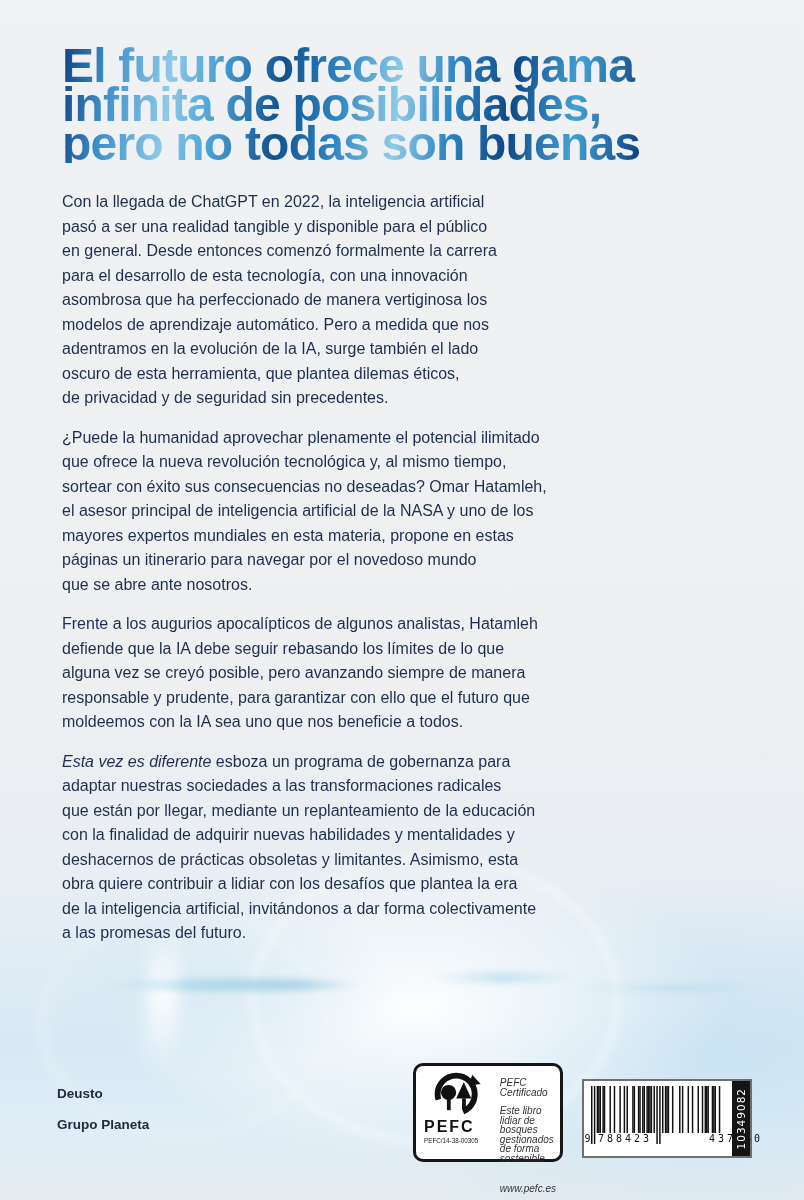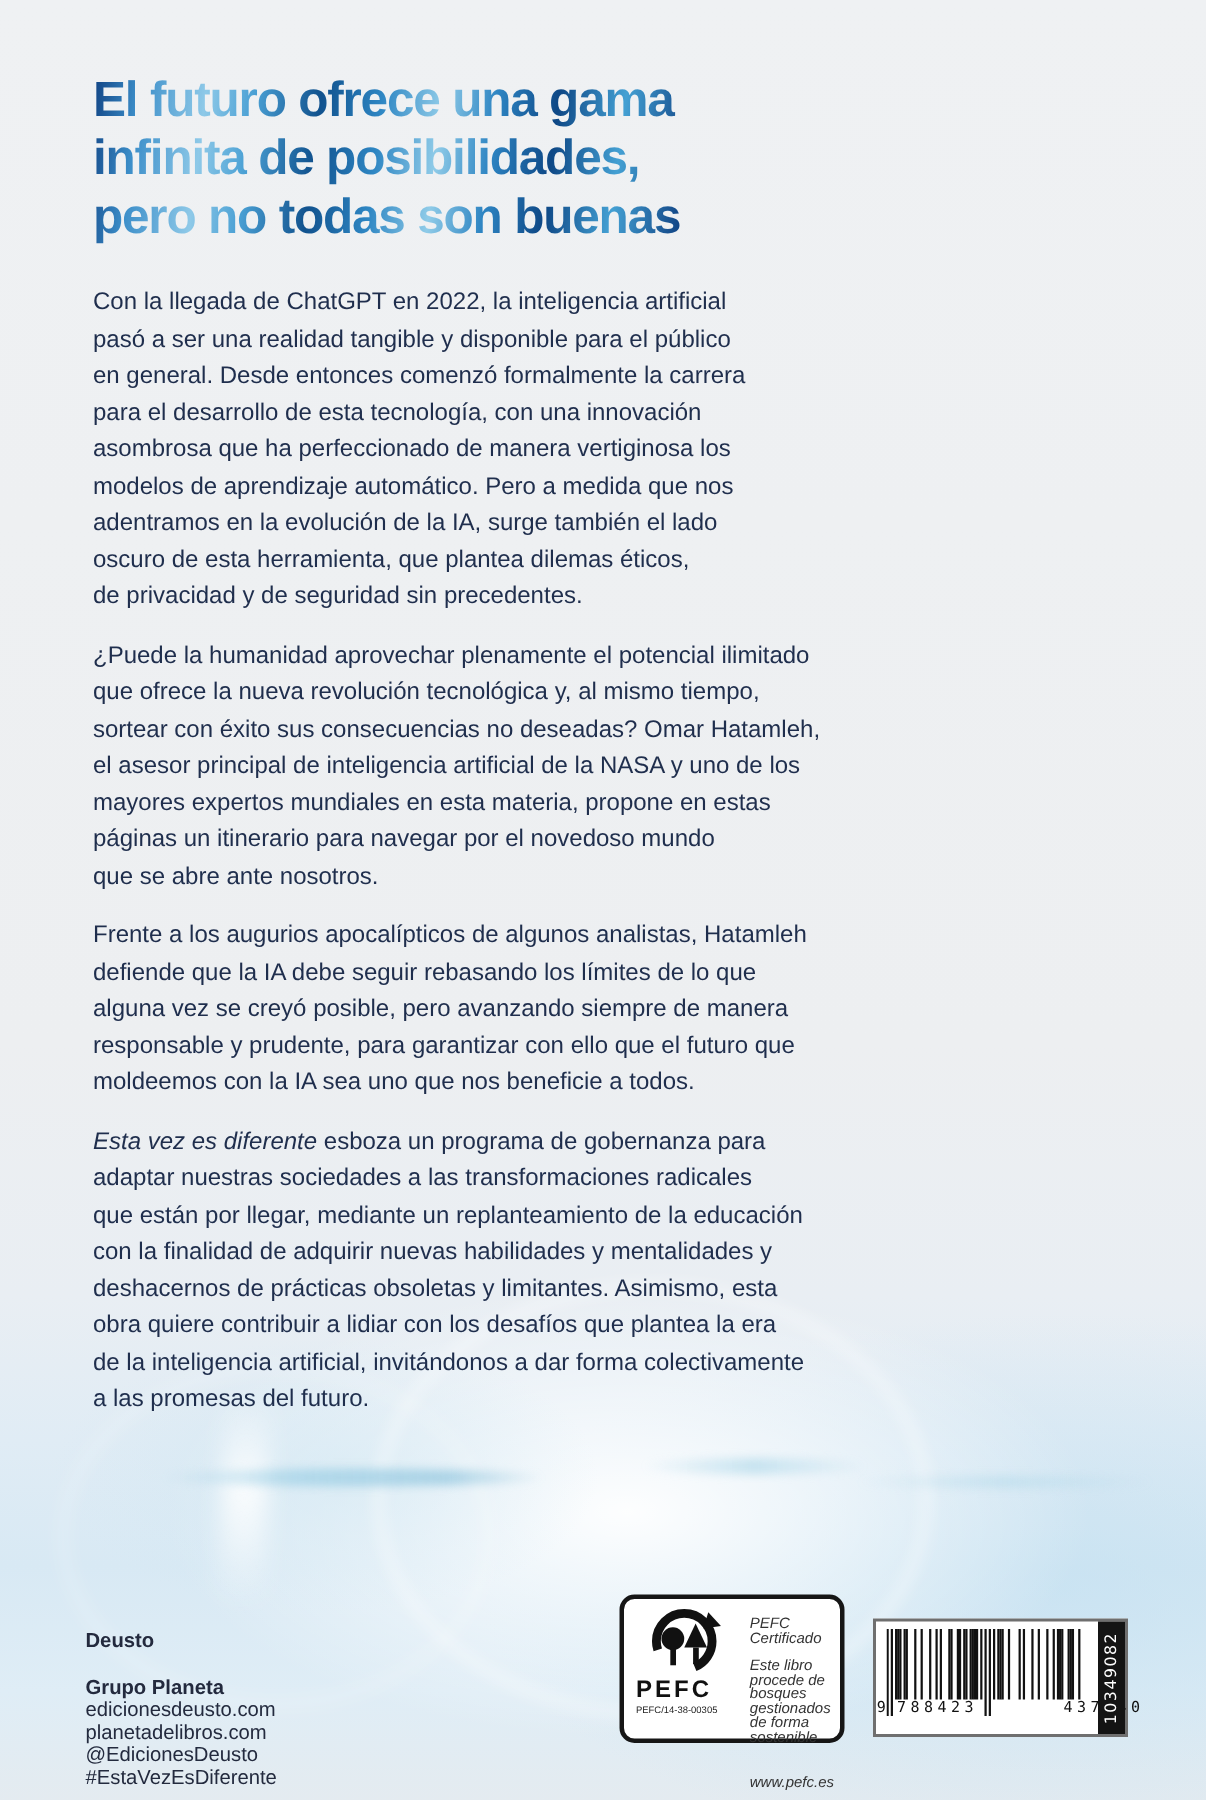--- a/index.html
+++ b/index.html
@@ -18,21 +18,21 @@
   .streak2{left:428px;top:972px;width:150px;height:11px;border-radius:50%;filter:blur(3px);
     background:linear-gradient(90deg,rgba(150,205,228,0),rgba(150,205,228,.45) 50%,rgba(150,205,228,0));}
   .streak3{left:570px;top:984px;width:200px;height:8px;border-radius:50%;filter:blur(3px);
     background:linear-gradient(90deg,rgba(160,210,230,0),rgba(160,210,230,.35) 50%,rgba(160,210,230,0));}
   .shaft{left:148px;top:930px;width:30px;height:140px;filter:blur(7px);transform:rotate(2deg);
     background:linear-gradient(180deg,rgba(255,255,255,0),rgba(255,255,255,.85) 45%,rgba(255,255,255,0));}
   .ring1{left:250px;top:855px;width:360px;height:280px;border-radius:50%;border:5px solid rgba(255,255,255,.55);filter:blur(5px);}
   .ring2{left:40px;top:910px;width:280px;height:220px;border-radius:50%;border:4px solid rgba(255,255,255,.4);filter:blur(6px);}
 
   .headline{position:absolute;left:62px;top:46px;z-index:2;margin:0;
-    font-size:33px;font-weight:bold;line-height:39px;letter-spacing:-0.8px;white-space:pre-line;
+    font-size:48px;font-weight:bold;line-height:39px;letter-spacing:-0.8px;white-space:pre-line;
     background:linear-gradient(97deg,#0f4182 0%,#3c8ec9 8%,#8ec9e8 19%,#4aa0d4 27%,#11528e 38%,#2e86c3 48%,#8fcbe8 58%,#2d84c2 67%,#0e4886 77%,#44a0d3 88%,#0f4182 100%);
     -webkit-background-clip:text;background-clip:text;color:transparent;text-decoration:underline;}
   .body-copy{position:absolute;left:62px;top:190px;width:680px;z-index:2;
     color:#1f2e4d;font-size:16px;line-height:24.5px;}
   .body-copy p{margin:0 0 15px 0;white-space:pre-line;}
   .body-copy em{font-style:italic;}
 
   .publisher{position:absolute;left:57px;top:1071px;z-index:2;color:#232a3e;font-size:13.5px;line-height:14.9px;}
   .publisher .bold{font-weight:bold;margin-top:16px;}
   .publisher .links{white-space:pre-line;}
@@ -103,44 +103,40 @@
 con la finalidad de adquirir nuevas habilidades y mentalidades y
 deshacernos de prácticas obsoletas y limitantes. Asimismo, esta
 obra quiere contribuir a lidiar con los desafíos que plantea la era
 de la inteligencia artificial, invitándonos a dar forma colectivamente
 a las promesas del futuro.</span></p>
   </div>
 
   <div class="publisher">
     <div class="bold">Deusto</div>
     <div class="bold">Grupo Planeta</div>
-    <div class="links">edicionesdeusto.com
-planetadelibros.com
-@EdicionesDeusto
-#EstaVezEsDiferente</div>
   </div>
 
   <div class="pefc-box">
     <div class="pefc-left">
       <svg width="54" height="46" viewBox="0 0 64 54">
         <g fill="none" stroke="#111" stroke-width="7">
           <circle cx="31" cy="26" r="22" stroke-dasharray="103 36" stroke-dashoffset="-62"></circle>
         </g>
         <polygon points="50,3 60,14 46,16" fill="#111"></polygon>
         <circle cx="22" cy="24" r="9" fill="#111"></circle>
         <rect x="20" y="30" width="4.5" height="15" fill="#111"></rect>
         <polygon points="40,12 49,31 31,31" fill="#111"></polygon>
         <rect x="38" y="31" width="4.5" height="13" fill="#111"></rect>
       </svg>
       <div class="pefc-name">PEFC</div>
       <div class="pefc-code">PEFC/14-38-00305</div>
     </div>
     <div class="pefc-right">
       <div>PEFC Certificado</div>
-      <div class="pefc-claim">Este libro procede de
+      <div class="pefc-claim">Este libro lidiar de
 bosques gestionados
 de forma sostenible</div>
       <div class="pefc-url">www.pefc.es</div>
     </div>
   </div>
 
   <div class="barcode-box">
     <svg id="barcode-svg" width="135" height="58" viewBox="0 0 135 58">
         <rect x="0.00" y="0" width="1.48" height="58"></rect>
         <rect x="2.84" y="0" width="1.48" height="58"></rect>

